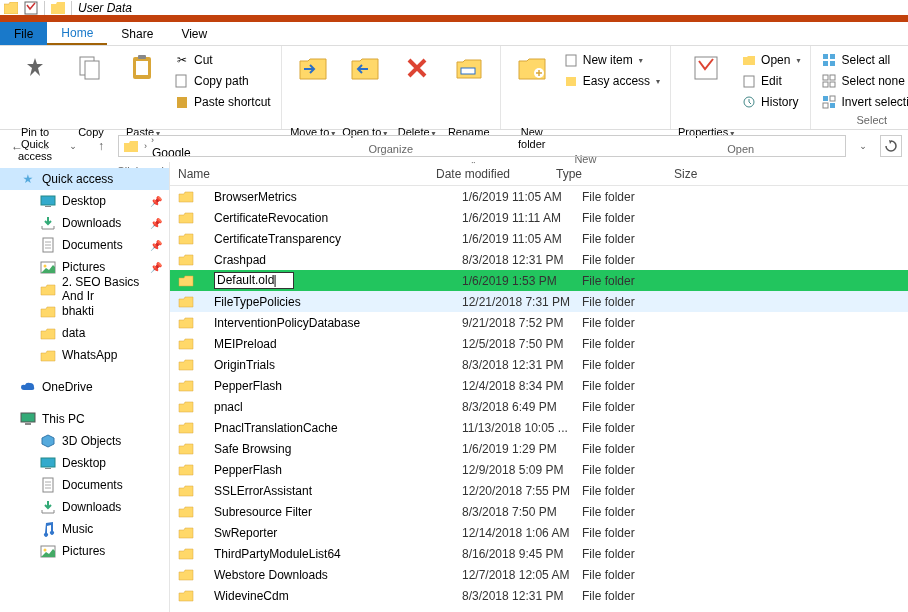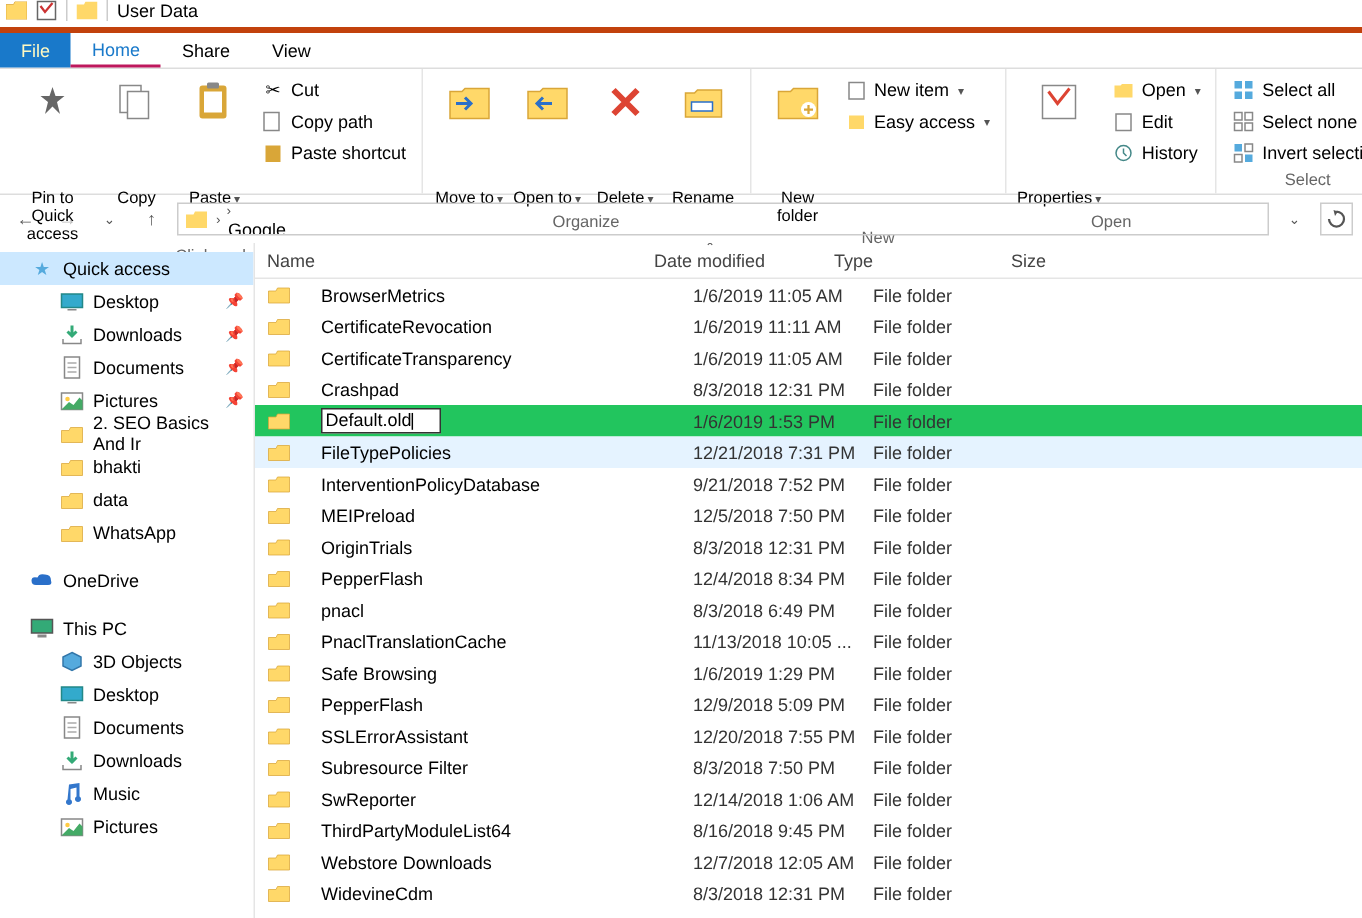--- a/index.html
+++ b/index.html
@@ -1,25 +1,25 @@
 <!DOCTYPE html>
 <html><head>
 <meta charset="utf-8">
 <style>
 * { margin: 0; padding: 0; box-sizing: border-box; font-family: "Segoe UI", Tahoma, sans-serif; font-size: 12px; }
 body { background: #fff; width: 908px; height: 612px; overflow: hidden; }
 
-.titlebar { height: 22px; display: flex; align-items: flex-start; padding: 0 4px; gap: 6px; border-bottom: 4px solid #c2410c; }
+.titlebar { height: 22px; display: flex; align-items: flex-end; padding: 0 4px; gap: 6px; border-bottom: 7px solid #c2410c; font-style: italic; }
 .titlebar .tb-icn { width: 14px; height: 14px; display: flex; align-items: center; justify-content: center; }
 .titlebar .divider { border-left: 1px solid #ccc; height: 14px; }
 
 .ribbon-tabs { height: 24px; display: flex; align-items: stretch; border-bottom: 1px solid #ddd; }
 .rt-tab { padding: 0 14px; display: flex; align-items: center; cursor: default; }
-.rt-tab.file { background: #1979ca; color: #fef9c3; }
-.rt-tab.active { border-bottom: 2px solid #be185d; color: #1979ca; }
+.rt-tab.file { background: #1979ca; color: #000000; }
+.rt-tab.active { border-bottom: 2px solid #a16207; color: #1979ca; }
 
 .ribbon { height: 84px; display: flex; border-bottom: 1px solid #ddd; background: #fff; }
 .rgroup { border-right: 1px solid #e5e5e5; display: flex; flex-direction: column; }
 .rgroup-body { flex: 1; display: flex; align-items: flex-start; padding: 4px 6px 0 6px; gap: 2px; }
 .rgroup-label { text-align: center; font-size: 11px; color: #666; padding: 1px 0 3px 0; }
 .rbtn-lg { display: flex; flex-direction: column; align-items: center; width: 58px; padding: 2px 0; cursor: default; }
 .rbtn-lg.narrow { width: 50px; }
 .rbtn-lg .ic { width: 32px; height: 32px; display: flex; align-items: center; justify-content: center; margin-bottom: 2px; }
 .rbtn-lg .lbl { font-size: 11px; text-align: center; line-height: 12px; margin-top: 40px; }
 .rcol { display: flex; flex-direction: column; gap: 1px; }

